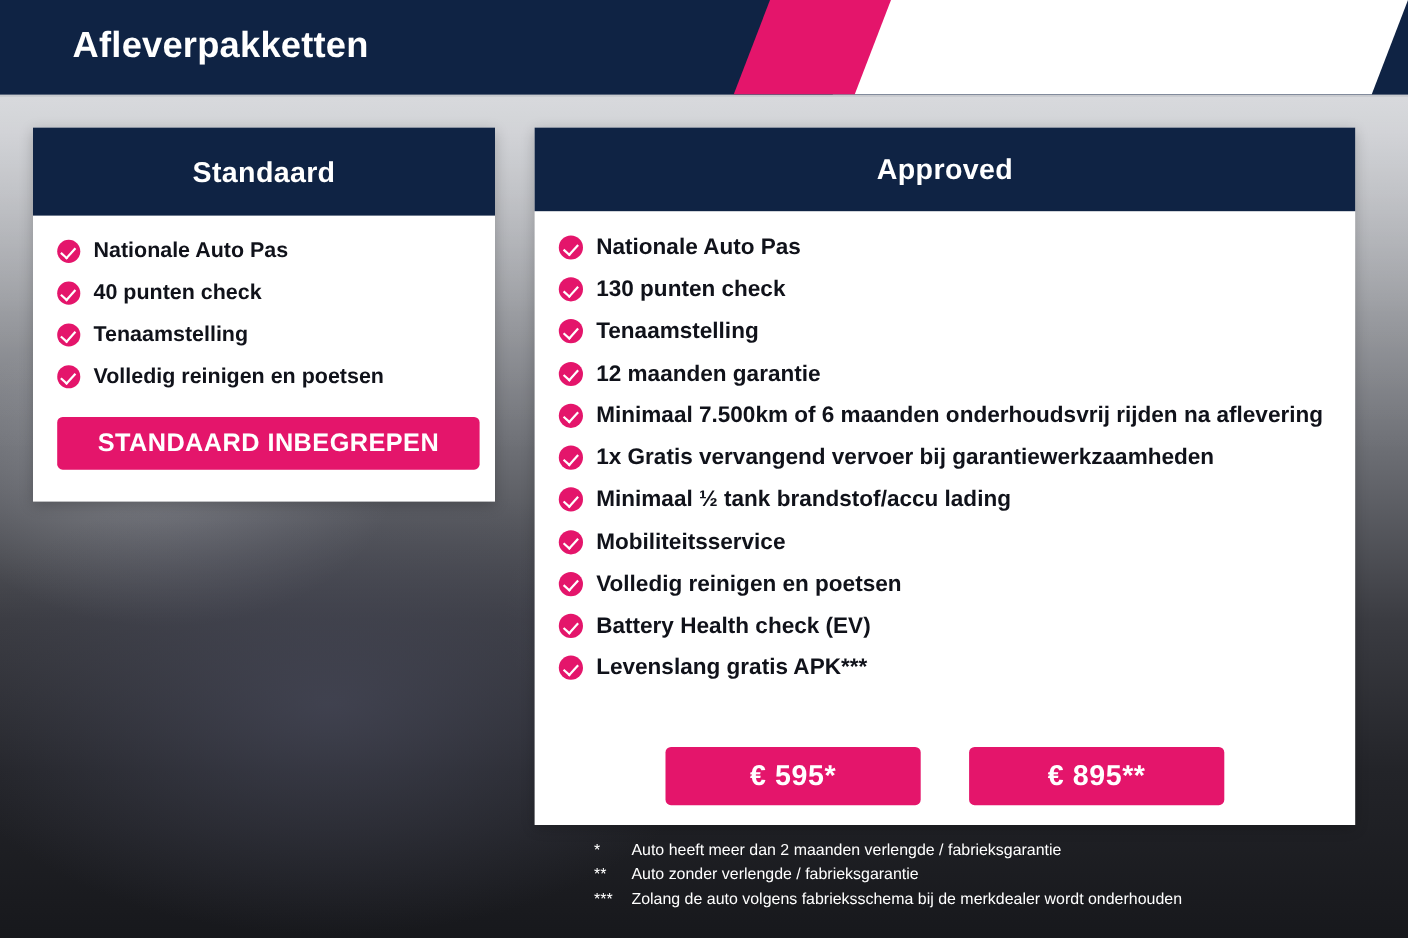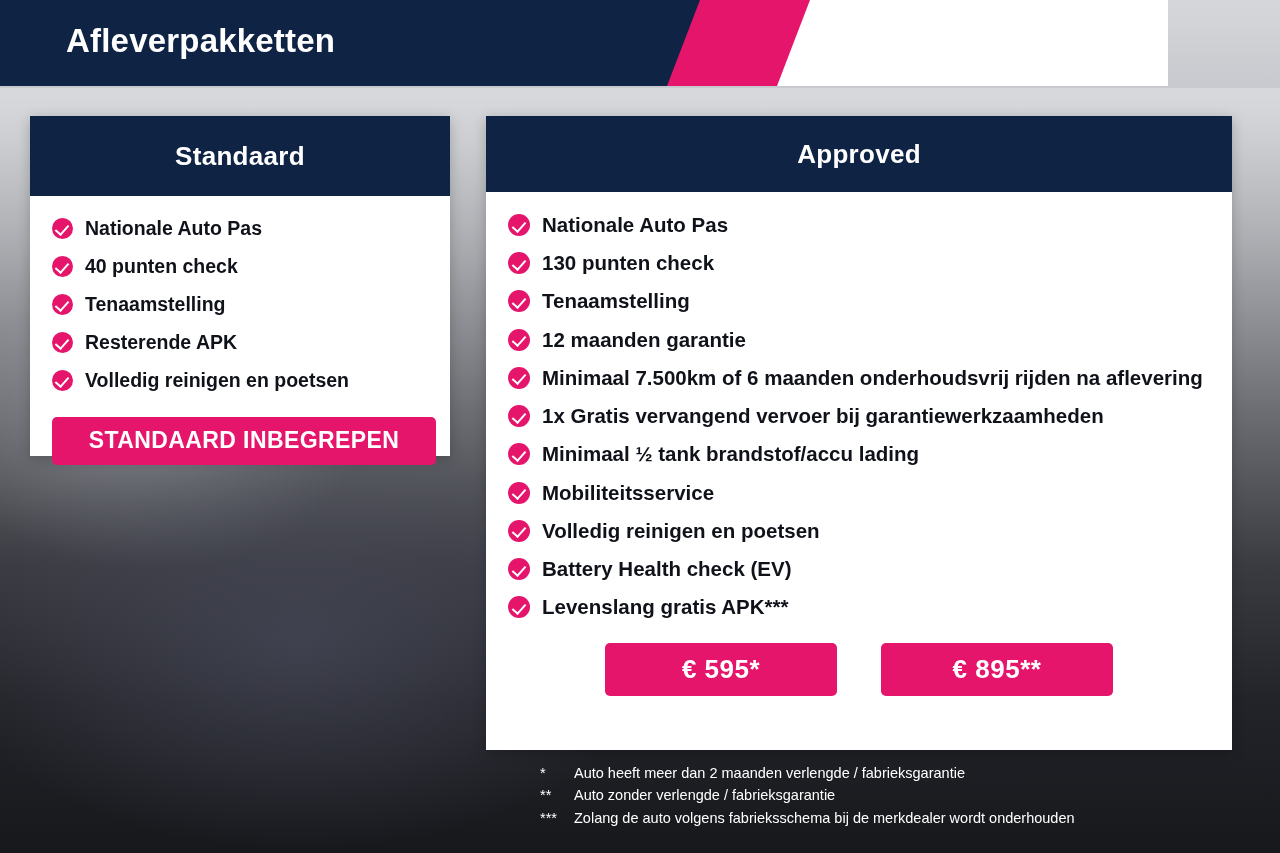--- a/index.html
+++ b/index.html
@@ -22,21 +22,21 @@
       linear-gradient(180deg, #d5d7db 0%, #c2c4c9 14%, #9a9ca1 32%, #6c6e74 48%, #3b3c42 66%, #232429 82%, #17181c 100%);
     filter: blur(0px);
   }
   .bg-sheen {
     position: absolute; left: 0; right: 0; top: 88px; height: 330px;
     background: linear-gradient(180deg, rgba(255,255,255,0.30), rgba(255,255,255,0.04) 60%, rgba(255,255,255,0) 100%);
   }
 
   
   .header {
-    position: absolute; top: 0; left: 0; width: 1168px; height: 86px;
+    position: absolute; top: 0; left: 0; width: 1280px; height: 86px;
     background: #0f2344;
     overflow: hidden;
   }
   .header-white {
     position: absolute; top: 0; right: 0; width: 490px; height: 86px;
     background: #ffffff;
     transform: skewX(-21deg);
     transform-origin: top left;
     left: 790px;
   }
@@ -127,21 +127,21 @@
   .btn-standard {
     margin: 24px auto 0 auto;
     width: 384px; height: 48px;
     font-size: 23px;
     letter-spacing: 0.4px;
   }
   .price-row {
     display: flex; justify-content: center; gap: 44px;
     margin-top: 22px;
   }
-  .btn-price { width: 232px; height: 53px; font-size: 26px; letter-spacing: 0.5px; }
+  .btn-price { width: 232px; height: 53px; font-size: 26px; letter-spacing: 0.5px; margin-top: 36px; }
 
   
   .notes {
     position: absolute; left: 540px; top: 762px; width: 700px;
     color: #ffffff;
     font-size: 14.5px;
     line-height: 1.55;
   }
   .notes .row { display: flex; }
   .notes .mark { width: 34px; flex: 0 0 34px; }
@@ -169,24 +169,20 @@
       <li>
         <span class="check"></span>
         <span>40 punten check</span>
       </li>
       <li>
         <span class="check"></span>
         <span>Tenaamstelling</span>
       </li>
       <li>
         <span class="check"></span>
-        <span>Resterende APK</span>
-      </li>
-      <li>
-        <span class="check"></span>
         <span>Volledig reinigen en poetsen</span>
       </li>
     </ul>
     <button class="btn btn-standard">STANDAARD INBEGREPEN</button>
   </div>
 </div>
 
 <div class="card card-approved">
   <div class="card-head">Approved</div>
   <div class="card-body">

